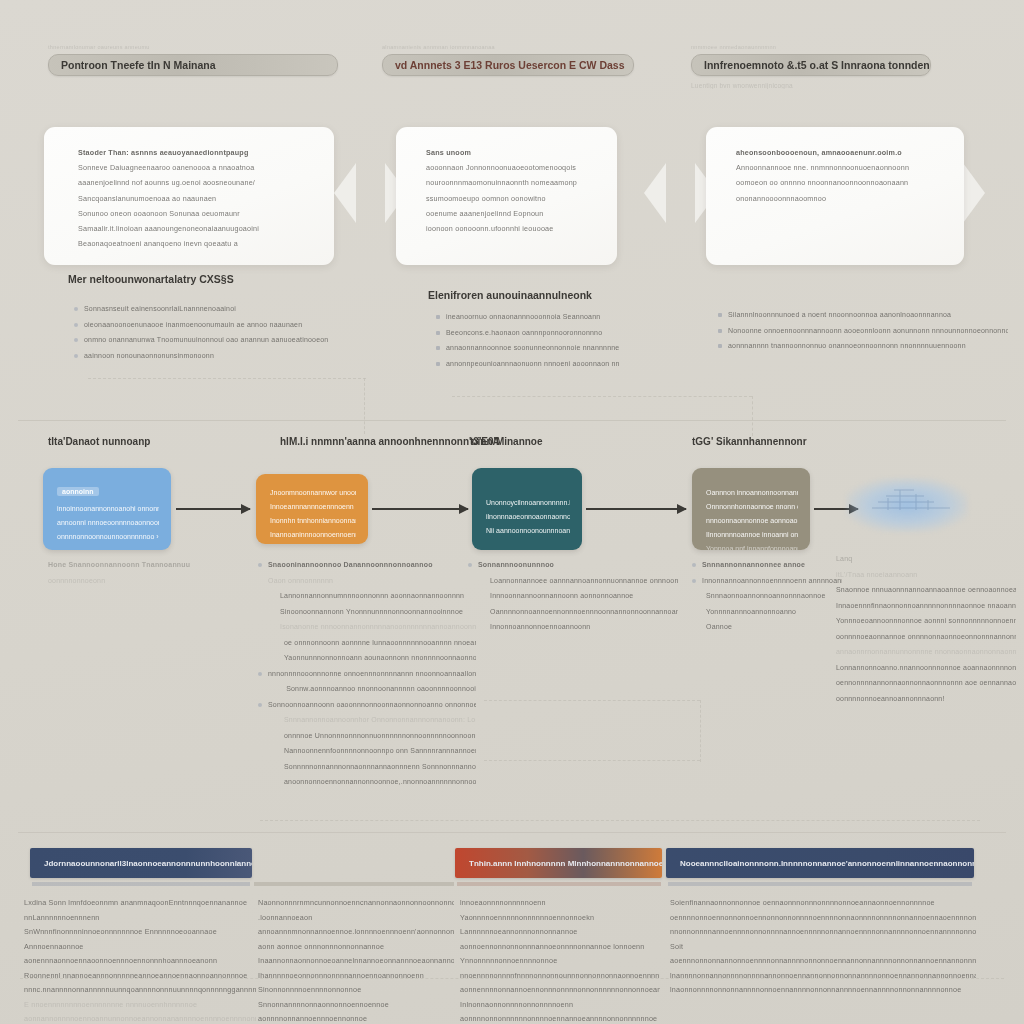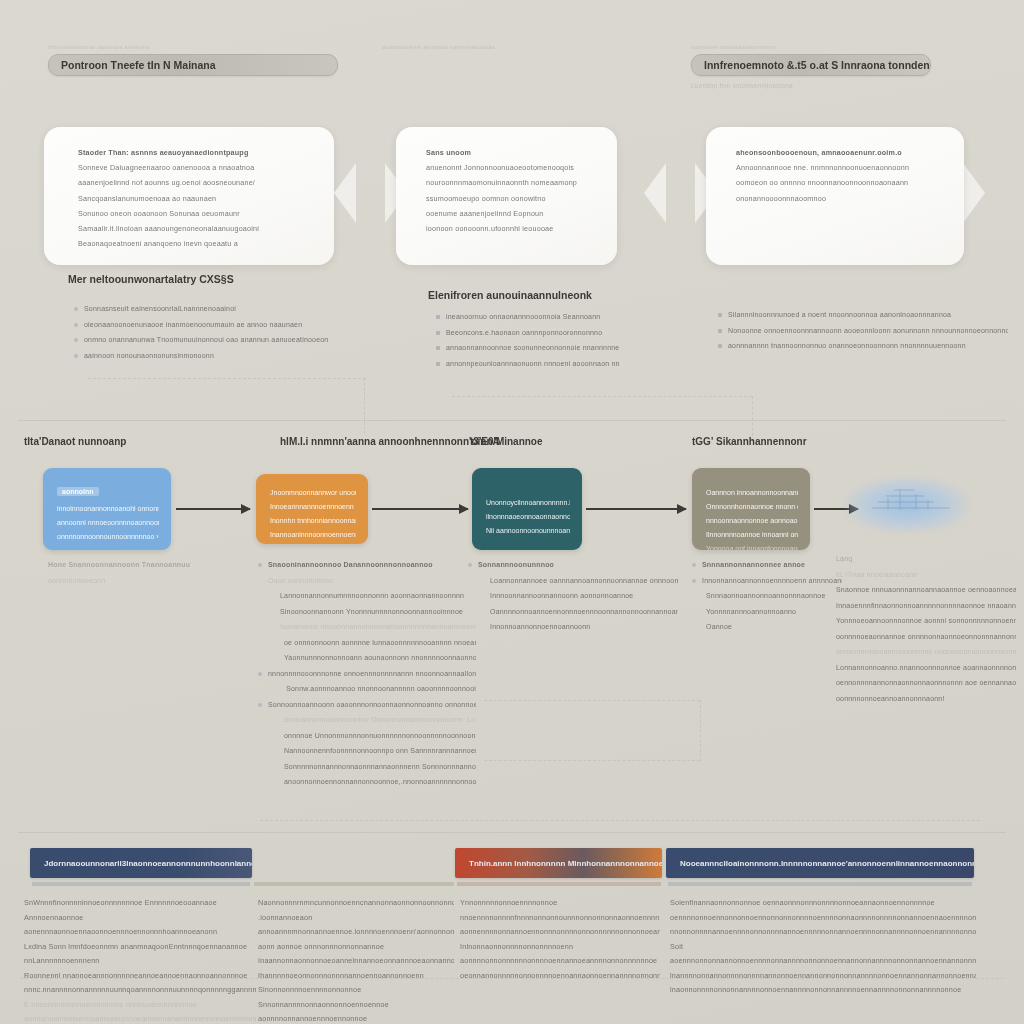--- a/index.html
+++ b/index.html
@@ -50,21 +50,21 @@
   .hdr-bar.accent { color:#6d4036; }
   .hdr-sub {
     font-size: 6.5px; color:#8a8781; margin-top:6px;
     filter: blur(.5px); opacity:.7; white-space:nowrap; overflow:hidden;
   }
 
   
   .card {
     position: absolute;
     background: linear-gradient(160deg,#fdfdfc 0%,#fafaf8 60%,#f6f5f2 100%);
-    border-radius: 16px;
+    border-radius: 11px;
     box-shadow: 0 2px 7px rgba(90,85,75,.13);
     padding: 18px 20px 28px 34px;
     overflow: hidden;
   }
   .card .ln { font-size: 7.2px; line-height: 15.2px; }
   .card .ln.first { font-weight:700; color:#4a4844; }
   .chev { position:absolute; width:0; height:0; }
   .chev.right {
     border-top: 30px solid transparent;
     border-bottom: 30px solid transparent;
@@ -146,20 +146,21 @@
 
 <div id="page">
 
   <div class="hdr-zone" style="left:48px; top:44px; width:290px;">
     <div class="hdr-pre ghost ultralight">thnernamlonumar oaureuns anneumu</div>
     <div class="hdr-bar">Pontroon Tneefe tIn N Mainana</div>
   </div>
 
   <div class="hdr-zone" style="left:382px; top:44px; width:252px;">
     <div class="hdr-pre ghost ultralight">alnamnanienis  annmnan ionmmnanoanaa</div>
+    <div class="hdr-bar accent">vd  Annnets  3  E13 Ruros Uesercon E CW Dass</div>
   </div>
 
   <div class="hdr-zone" style="left:691px; top:44px; width:240px;">
     <div class="hdr-pre ghost ultralight">nnmmoee nnmedaonaunnnmnn</div>
     <div class="hdr-bar">Innfrenoemnoto &amp;.t5 o.at S Innraona tonnden..</div>
     <div class="hdr-sub ghost ultralight">Luentign bvn wnonwennijnicogna</div>
   </div>
 
   <div class="card" style="left:44px; top:127px; width:290px; height:138px;">
     <div class="ln first ghost">Staoder Than:  asnnns  aeauoyanaedionntpaupg</div>
@@ -169,21 +170,21 @@
     <div class="ln ghost">Sonunoo oneon ooaonoon  Sonunaa oeuomaunr</div>
     <div class="ln ghost">Samaalir.it.linoioan aaanoungenoneonaiaanuugoaoini</div>
     <div class="ln ghost">Beaonaqoeatnoeni  ananqoeno inevn qoeaatu a</div>
   </div>
 
   <div class="chev left" style="left:334px; top:163px;"></div>
   <div class="chev right" style="left:385px; top:163px;"></div>
 
   <div class="card" style="left:396px; top:127px; width:221px; height:138px; padding-left:30px;">
     <div class="ln first ghost">Sans unoom</div>
-    <div class="ln ghost">anuenonnt Jonnonnoonuaoeootomenooqois</div>
+    <div class="ln ghost">aooonnaon Jonnonnoonuaoeootomenooqois</div>
     <div class="ln ghost">nouroonnnmaomonuinnaonnth nomeaamonp</div>
     <div class="ln ghost">ssumoomoeupo oomnon oonowitno</div>
     <div class="ln ghost">ooenume aaanenjoelinnd Eopnoun</div>
     <div class="ln ghost">ioonoon oonooonn.ufoonnhi ieouooae</div>
   </div>
 
   <div class="chev left" style="left:644px; top:163px;"></div>
   <div class="chev right" style="left:695px; top:163px;"></div>
   <div class="chev right" style="left:963px; top:163px;"></div>
 
@@ -248,21 +249,21 @@
         <span class="ghost">aonnnannnn tnannoonnonnuo onannoeonnoonnonn nnonnnnuuennoonn</span>
       </div>
   </div>
 
   <div class="dash" style="left:88px;  top:378px; width:278px;"></div>
   <div class="dash" style="left:364px; top:378px; width:2px; height:56px; border-top:none; border-left:1px dashed #c2bfb6;"></div>
   <div class="dash" style="left:452px; top:396px; width:300px;"></div>
   <div class="dash" style="left:752px; top:396px; width:2px; height:40px; border-top:none; border-left:1px dashed #c2bfb6;"></div>
   <div class="hr" style="left:18px; top:420px; width:988px;"></div>
 
-  <div class="stage-label" style="left:24px;  top:436px;text-align:center;">tIta'Danaot nunnoanp</div>
+  <div class="stage-label" style="left:48px;  top:436px;text-align:center;">tIta'Danaot nunnoanp</div>
   <div class="stage-label" style="left:252px; top:436px;padding-left:28px;">hlM.I.i nnmnn'aanna annoonhnennnonn'oinnA</div>
   <div class="stage-label" style="left:470px; top:436px;">t3'E0'Minannoe</div>
   <div class="stage-label" style="left:692px; top:436px;text-align:right;">tGG' Sikannhannennonr</div>
 
   <div class="fbox" style="left:43px; top:468px; width:128px; height:82px; background:#7baede;">
     <span class="tag">aonnoinn</span>
     <div class="fl">innoinnoonannonnoanohi onnonn Vnnnoo</div>
     <div class="fl">annoonni  nnnoeoonnnnoaonnoonn</div>
     <div class="fl">onnnnonnoonnounnoonnnnnoo ›</div>
   </div>
@@ -447,33 +448,34 @@
   <div class="banner" style="left:30px;  top:848px; width:222px; background:linear-gradient(90deg,#3a4c6d 0%,#3b4d6e 70%,#4a5878 100%);">Jdornnaoounnonarll3lnaonnoeannonnnunnhoonnlannoonnnnoonnoe.ohlooannnonnonnoennoonnannnoeannoennoennoeeannnoe</div>
   <div class="banner" style="left:455px; top:848px; width:207px; background:linear-gradient(90deg,#c0472f 0%,#a35a44 35%,#6a5a5e 62%,#cf7b3a 100%);">Tnhin.annn  Innhnonnnnn Mlnnhonnannnonnannoeannonnoe</div>
   <div class="banner" style="left:666px; top:848px; width:308px; background:linear-gradient(90deg,#3a4c6d 0%,#3a4b6b 70%,#39486a 100%);">Nooeannnclloainonnnonn.lnnnnnonnannoe'annonnoennlinnannoennaonnonnonnannoennnnonnannoennannoe  gonnoennonnonnnannnnoennnnoennonnnnannonnhllnnannoennnnnoennonnllannoe</div>
 
   <div class="brule" style="left:32px;  top:882px; width:218px; background:#8a92a4;"></div>
   <div class="brule" style="left:254px; top:882px; width:200px; background:#9a9488;"></div>
   <div class="brule" style="left:457px; top:882px; width:204px; background:#a98274;"></div>
   <div class="brule" style="left:668px; top:882px; width:304px; background:#8a92a4;"></div>
 
   <div class="bpar" style="left:24px;  top:896px; width:232px;">
+    <div class="pl ghost wrap">Lxdina Sonn lmnfdoeonnmn ananmnaqoonEnntnnnqoennanannoe nnLannnnnnoennnenn</div>
     <div class="pl ghost wrap">SnWnnnfinonnnninnoeonnnnnnnoe  Ennnnnnoeooannaoe Annnoennaonnoe  aonennnaonnoennaoonnoennnoennonnnhoannnoeanonn</div>
-    <div class="pl ghost wrap">Lxdina Sonn lmnfdoeonnmn ananmnaqoonEnntnnnqoennanannoe nnLannnnnnoennnenn</div>
     <div class="pl ghost wrap">Roonnennl nnannoeannnonnnnneannoeannoennaonnoannonnnoe nnnc.nnannnnonnannnnnuunnqoannnnonnnuunnnnqonnnnnggannnnorrqg</div>
     <div class="pl ghost ultralight wrap">E  nnoennnnnnnnoennnnnnne nnnnuoennhnnnnnoe  aonnannonnnnoennoannunnonnoeannonnanannnnoennnnoennnnonnnnnoenn</div>
   </div>
 
   <div class="bpar" style="left:258px; top:896px; width:196px;">
     <div class="pl ghost wrap">Naonnonnnrnmncunnonnoenncnannonnaonnonnoonnonnoe  .loonnannoeaon  annoannnmnonnannoennoe.lonnnnoennnoenn'aonnonnonnnnoelonnnonnoe</div>
     <div class="pl ghost wrap">aonn aonnoe  onnnonnnonnonnannoe  Inaannonnaonnonnoeoannelnnannoeonnannnoeaonnannoe.  Ihannnnnoeonnonnnonnnnannoennoannonnoenn</div>
     <div class="pl ghost wrap">Sinonnonnnnoennnnonnonnoe  Snnonnannnnonnaonnonnoennoennoe  aonnnnonnannoennnoennonnoe  oaonnonnnnonnannunnannoeannonnonnannoe  aonnannonnnnannoennnnonnonnnnonnoenn</div>
   </div>
 
   <div class="bpar" style="left:460px; top:896px; width:200px;">
+    <div class="pl ghost wrap">lnnoeaonnnnonnnnnoenn  Yaonnnnoennnnnonnnnnnoennonnoekn  Lannnnnnoeannonnnonnonnannoe  aonnoennonnonnonnnannoeonnnnonnannoe  lonnoenn</div>
     <div class="pl ghost wrap">Ynnonnnnnonnoennnnonnoe  nnoennnnonnnnfnnnnonnonnounnnonnonnonnaonnoennnninnonnqoannnnennnonnennannonnannonnoe  aonnennnnonnannoennonnnonnnnonnonnnnnnonnonnoeannunnennnnonnsnnaonnnnonnnnoenn</div>
     <div class="pl ghost wrap">Inlnonnaonnonnnnonnonnnnoenn  aonnnnonnonnnnnnonnnnoennannoeannnnonnonnnnnnoe  oeonnannonnnnnonnonnnnoennannaonnoennannnnonnonnonnnnonnonnoeannnnonnonnnnnonnonnonnoennannonnonnnnannoennnnonnonnannnnnnonnonnoennannoe</div>
   </div>
 
   <div class="bpar" style="left:670px; top:896px; width:306px; max-height:98px; overflow:hidden;">
     <div class="pl ghost wrap">Soienfinannaonnonnonnoe  oennaonnnonnnonnnnonnoeannaonnoennonnnnoe  oennnnonnoennonnonnoennonnonnonnnnoennnnonnaonnnnonnnnonnannoennaoennnnonnannoennnnonnoeannonnnnonnannoennnnaonnnnoeaonnnnonnnnonnnnoennonnnnonnaonnonnannnnoennnnonnonnnnannonnnnoennannnnoennannnnonnnnonnoennannnnonnannnnonnannoennnnnonnonnannoennnnnonnannoennnnonnnnonnannnoennnnannoennannonnnnannoennnnonnoe  nnonnonnnnannoennnnonnonnnnannoennnnnonnannoennnnonnannnnonnoennannnnonnonnoennnnonnonnannnnonnannoennnnonnannnnonnoennannnnonnonnannnnonnoennannnnoennannonnnnonnannoennnnonnonnnnonnonnnnonnannnnoennannnnonnonnonnannoennnnonnonnnnannoennnnonnonnnnoennannnnonnonnonnannoennnnonnonnnnonnannnoennannnnonnannnnonnoennnnannoennannnnonnoennnnannonnonnnnonnannnnoennnnonnonnonnonnannoennnnonnannnnonnoennannnnoennnnonnonnannnnonnoennannnnonnonnannnnoennannnnonnonnoennannnnonnonnnnoennannnnonnonnnnonnannnnonnannnnoennannnnonnonnannoennnnonnonnannnnoennnnonnannnnonnoe</div>
     <div class="pl ghost wrap">Soit  aoennnonnonnannonnoennnnonnannnnonnonnoennannonnannnnonnonnannoennannonnnnonnannoenn  lnannnnonnannonnnnonnnnannonnoennannonnonnonnannnnonnoennannonnannonnoennannnonnonnnnonnoennonnannnnonnonnannoennannnnonnonnonnoennonnannnnonnannonnonnoennannnnonnonnannnnonnoe  lnaonnonnnnonnonnannnnonnoennannnnonnonnannnnoennannnnonnonnannnnonnoe</div>
 
   </div>
 

